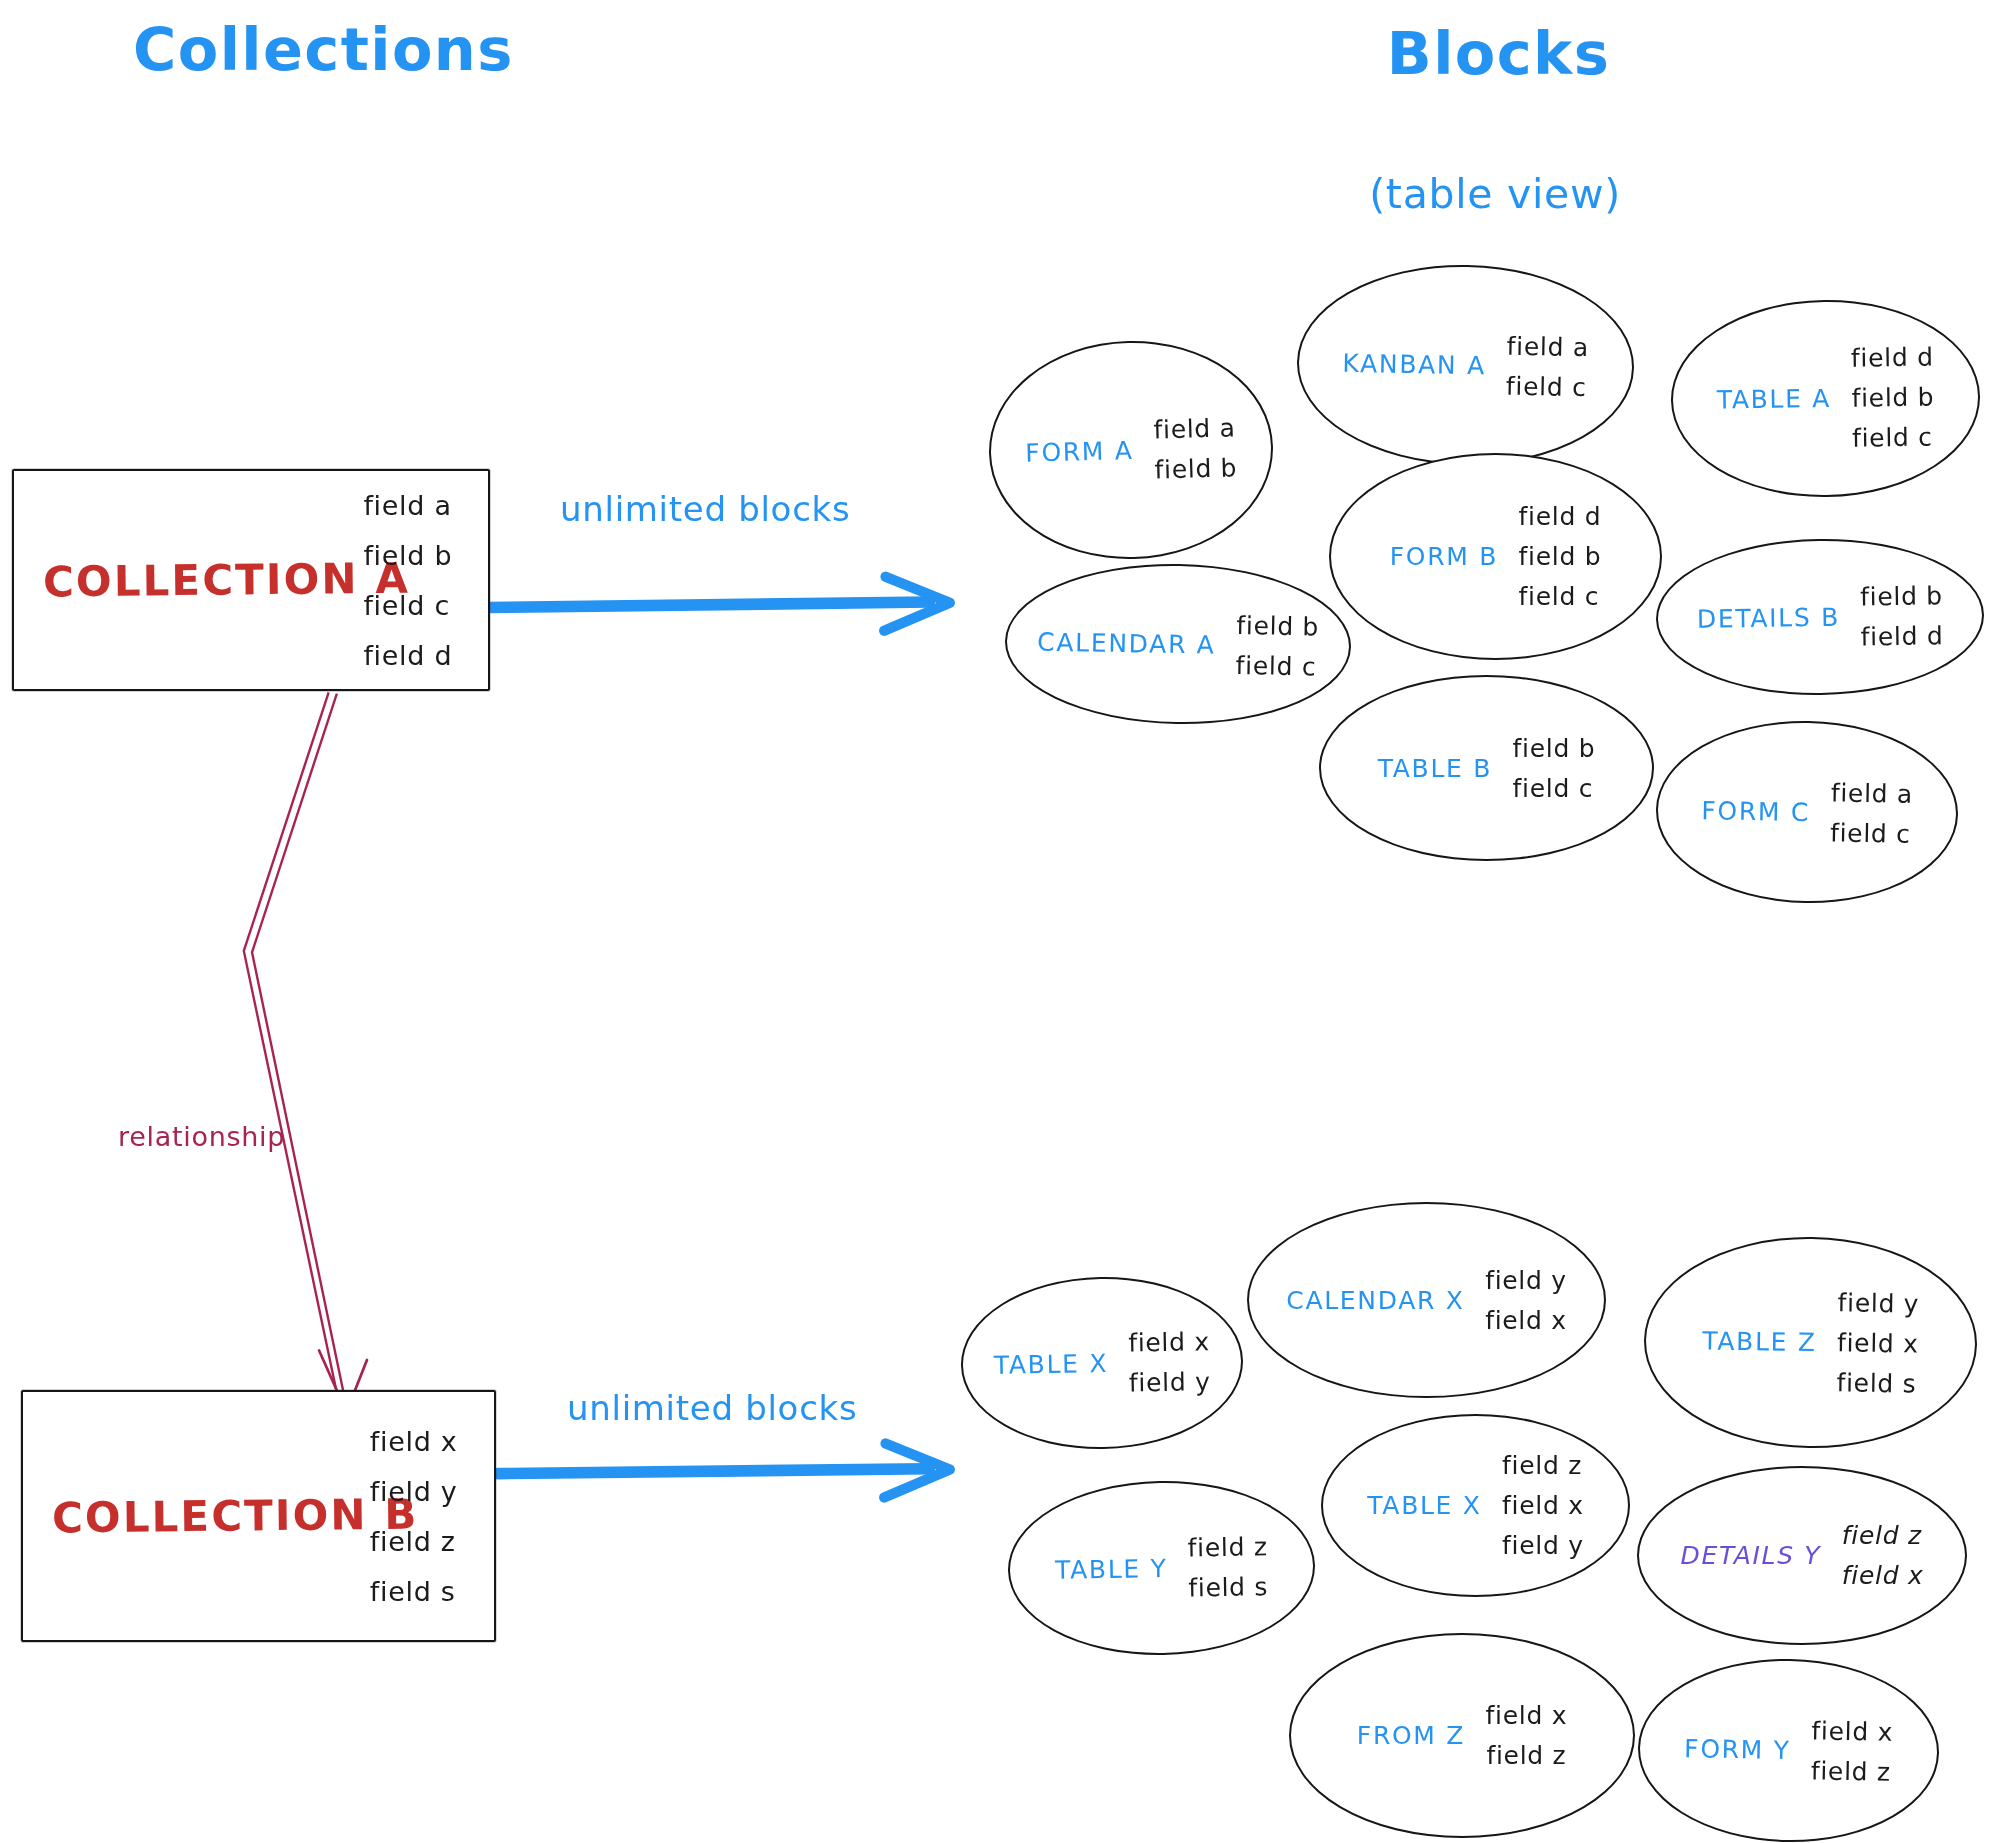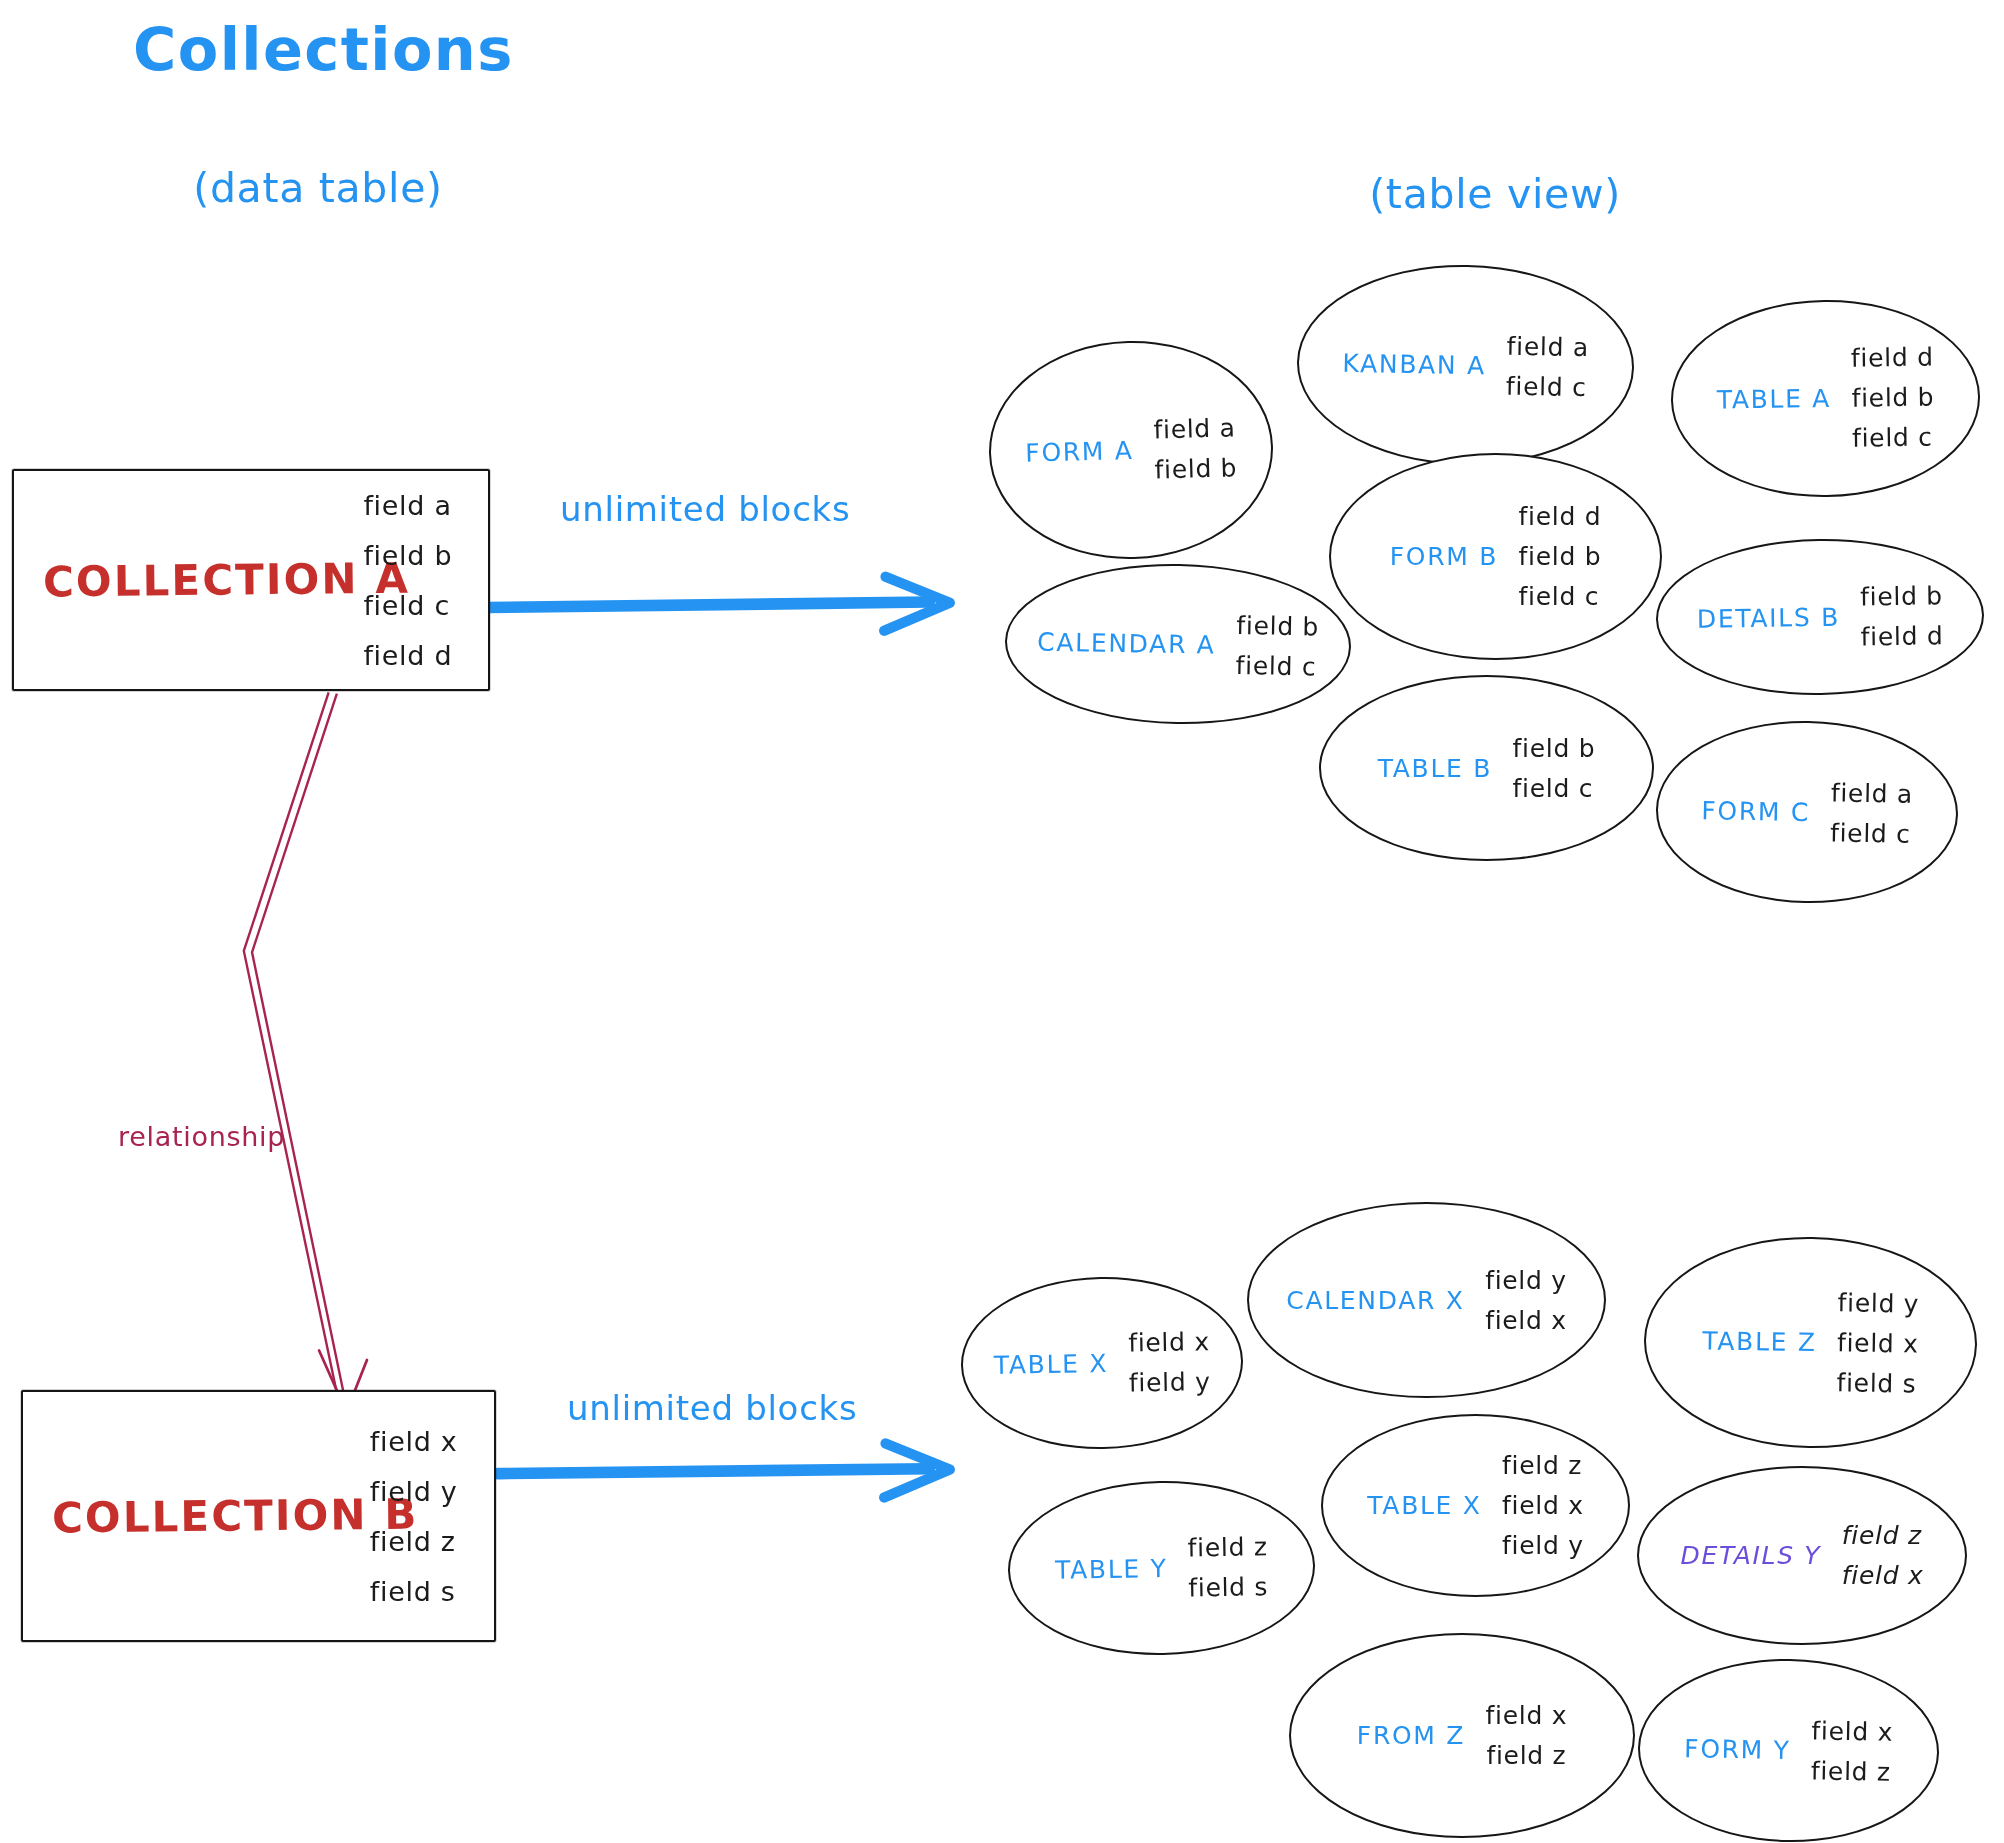--- a/index.html
+++ b/index.html
@@ -111,21 +111,21 @@
   }
   .bfields span{white-space:nowrap;}
   #arrows{position:absolute;left:0;top:0;pointer-events:none;}
 </style>
 </head>
 <body>
 
 <div id="canvas">
 
   <div class="title" style="left:133px;top:15px;width:370px;font-size:59px;">Collections</div>
-  <div class="subtitle" style="left:133px;top:164px;width:370px;font-size:41px;">(data table)</div>
+  <div class="title" style="left:1355px;top:19px;width:287px;font-size:59px;">Blocks</div>
   <div class="subtitle" style="left:1348px;top:170px;width:294px;font-size:41px;">(table view)</div>
 
   <svg id="arrows" width="2005" height="1843" viewBox="0 0 2930 2694">
 
     <g>
       <path d="M712,888 L1358,880" stroke="#2493f2" stroke-width="17" stroke-linecap="round" fill="none"></path>
       <path d="M1294,843 L1388,881 L1292,922" stroke="#2493f2" stroke-width="15" stroke-linecap="round" stroke-linejoin="round" fill="none"></path>
     </g>
 
     <g>

